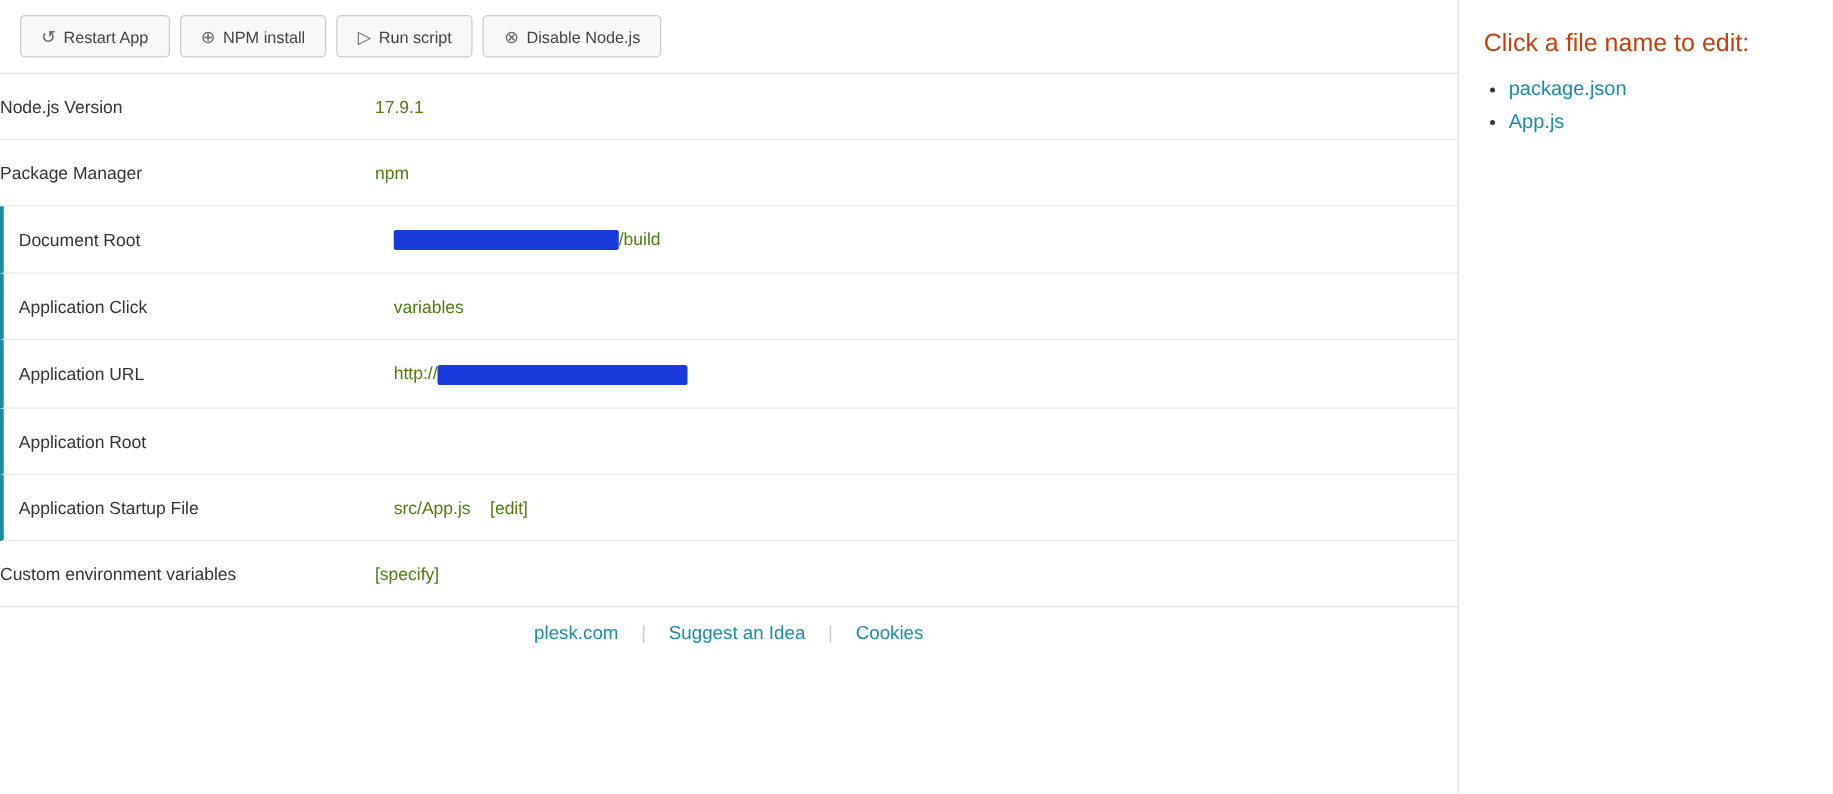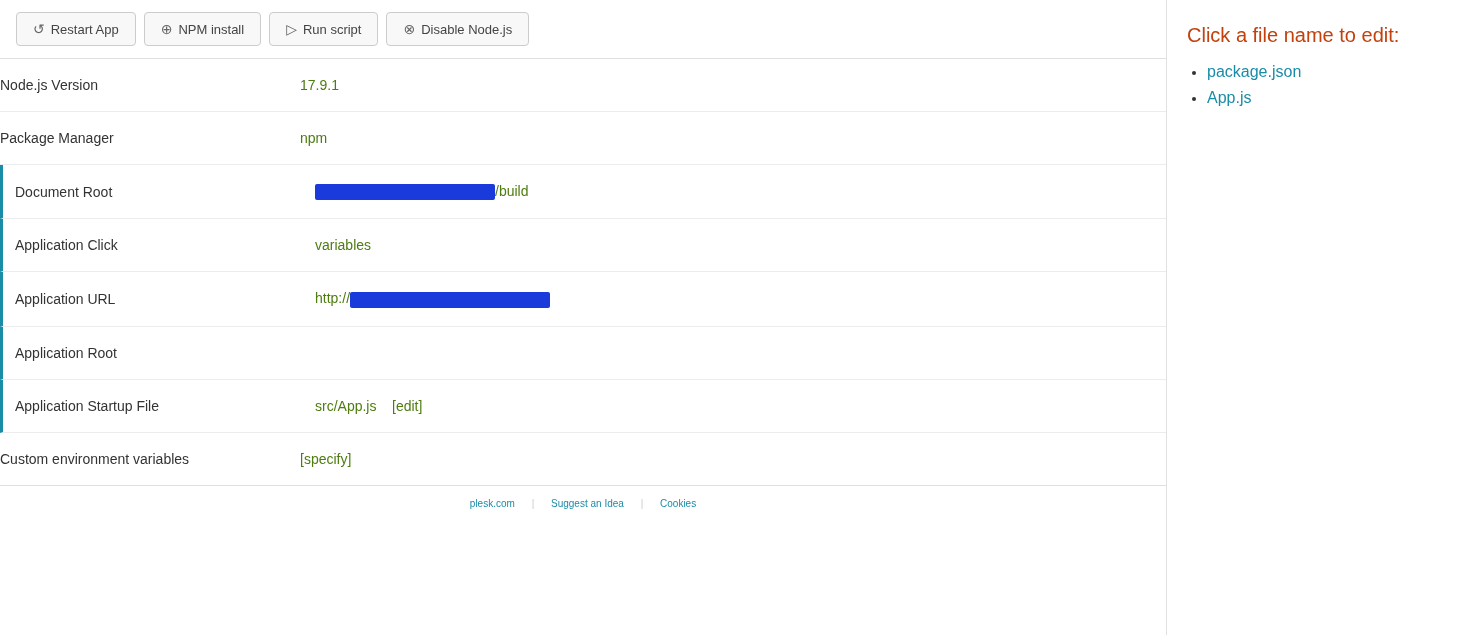--- a/index.html
+++ b/index.html
@@ -110,21 +110,21 @@
       text-decoration: none;
       font-size: 16px;
     }
 
     .footer {
       border-top: 1px solid #e0e0e0;
       padding: 12px 0;
       text-align: center;
       background: #fff;
       color: #1a8ca8;
-      font-size: 10px;
+      font-size: 15px;
     }
 
     .footer a {
       color: #1a8ca8;
       text-decoration: none;
       margin: 0 10px;
     }
 
     .footer-separator {
       color: #ccc;

